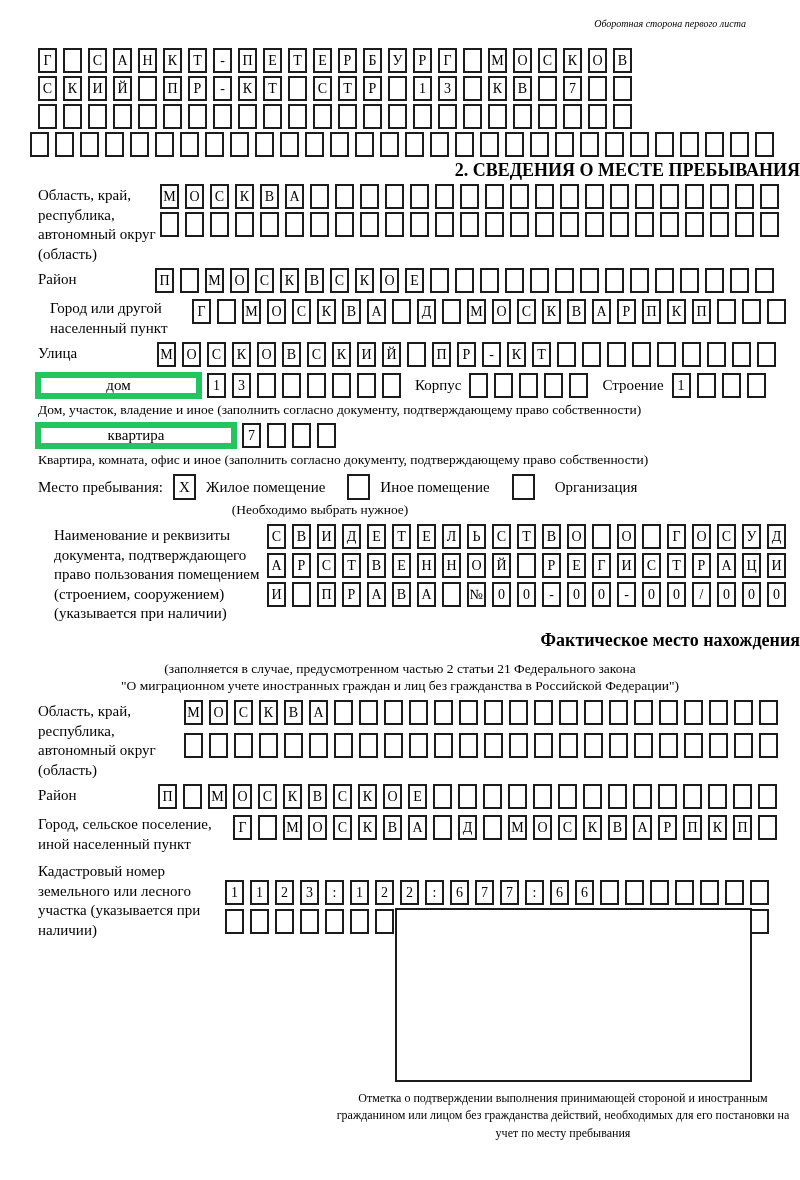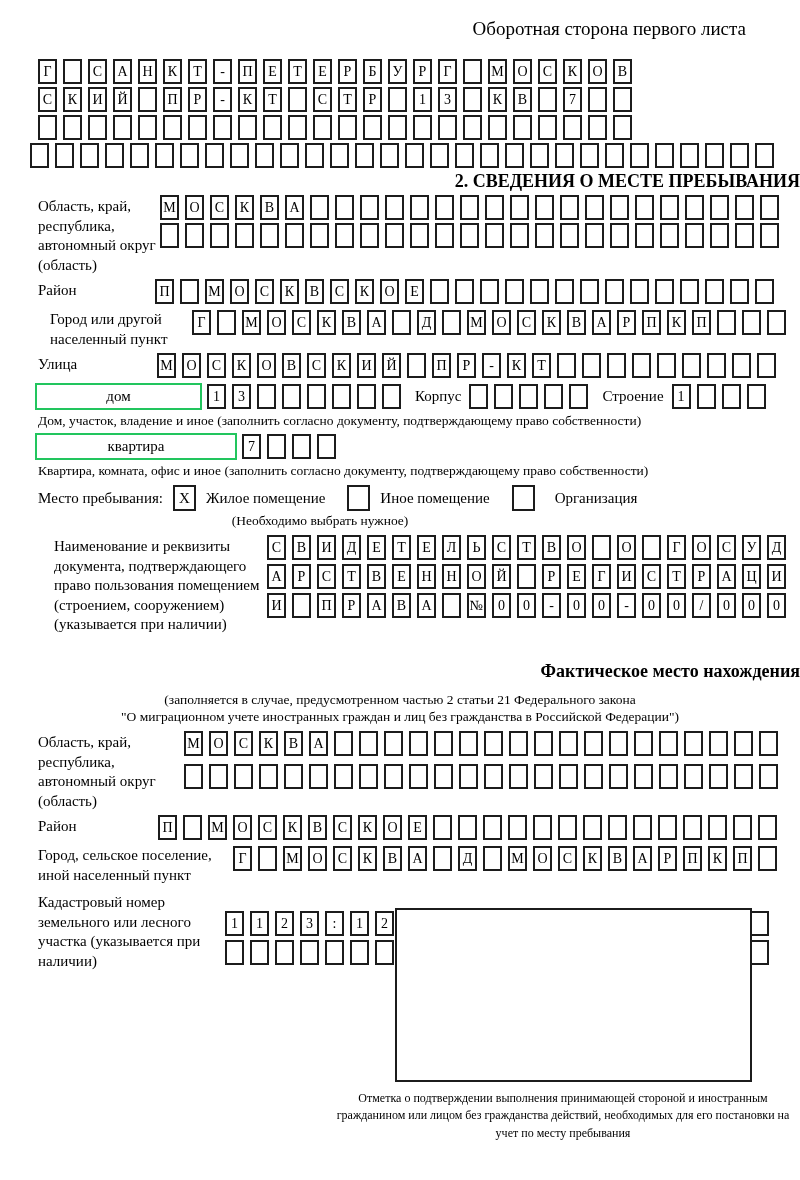--- a/index.html
+++ b/index.html
@@ -6,21 +6,21 @@
   html,body { background:#ffffff; }
   .page {
     position:relative;
     width:800px; height:1180px;
     background:#ffffff;
     color:#000000;
     font-family:"Liberation Serif","DejaVu Serif",serif;
     font-size:15px;
     overflow:hidden;
   }
-  .header-note { padding:18px 54px 0 0; text-align:right; font-size:19px; }
+  .header-note { padding:18px 54px 0 0; text-align:right; font-size:10px;font-style:italic; }
 
   .field { display:flex; align-items:flex-start; }
   .field .flabel { flex:0 0 auto; line-height:1.3; padding-top:2px; }
   .rows { display:flex; flex-direction:column; gap:3px; }
   .cellrow { display:flex; gap:6px; }
   .cell {
     width:19px; height:25px;
     border:2px solid #1c1c1c;
     display:flex; align-items:center; justify-content:center;
     font-size:14px; line-height:1; background:#fff;
@@ -38,21 +38,21 @@
   .f-region .flabel { width:122px; }
   .f-district { padding-left:38px; margin-top:4px; }
   .f-district .flabel { width:117px; }
   .f-city { padding-left:50px; margin-top:4px; }
   .f-city .flabel { width:142px; }
   .f-street { padding-left:38px; margin-top:4px; }
   .f-street .flabel { width:119px;font-family:Liberation Serif, serif; }
 
   .house-row { display:flex; align-items:center; padding-left:35px; margin-top:5px; }
   .labelbox {
-    border:2px solid #22c55e; height:27px;
+    border:6px solid #22c55e; height:27px;
     display:flex; align-items:center; justify-content:center;
     font-size:15px;
   }
   .lb-dom { width:167px; margin-right:5px; }
   .lb-kv  { width:202px; margin-right:5px; }
   .inline-label { padding:0 8px 0 14px; }
   .note-line { font-size:13.5px; padding-left:38px; margin-top:3px; }
 
   .apt-row { display:flex; align-items:center; padding-left:35px; margin-top:4px; }
 
@@ -61,21 +61,21 @@
     width:23px; height:26px; border:2px solid #1c1c1c;
     display:flex; align-items:center; justify-content:center;
     font-size:15px; margin:0 10px;
   }
   .stay-note { font-size:13.5px; margin-top:2px; padding-left:0; width:640px; text-align:center; }
 
   .f-doc { padding-left:38px; margin-top:6px;margin-left:16px; }
   .f-doc .flabel { width:213px; }
   .f-doc .rows { gap:4px; }
 
-  .fact-title { margin-top:26px;padding-left:40px; }
+  .fact-title { margin-top:6px;padding-left:40px; }
   .fact-note { margin-top:8px; line-height:1.45; }
 
   .f-region2 { padding-left:38px; margin-top:6px; }
   .f-region2 .flabel { width:146px; }
   .f-district2 { padding-left:38px; margin-top:4px; }
   .f-district2 .flabel { width:120px; }
   .f-city2 { padding-left:38px; margin-top:4px; }
   .f-city2 .flabel { width:195px; }
   .f-cad { padding-left:38px; margin-top:6px; }
   .f-cad .flabel { width:187px; }

